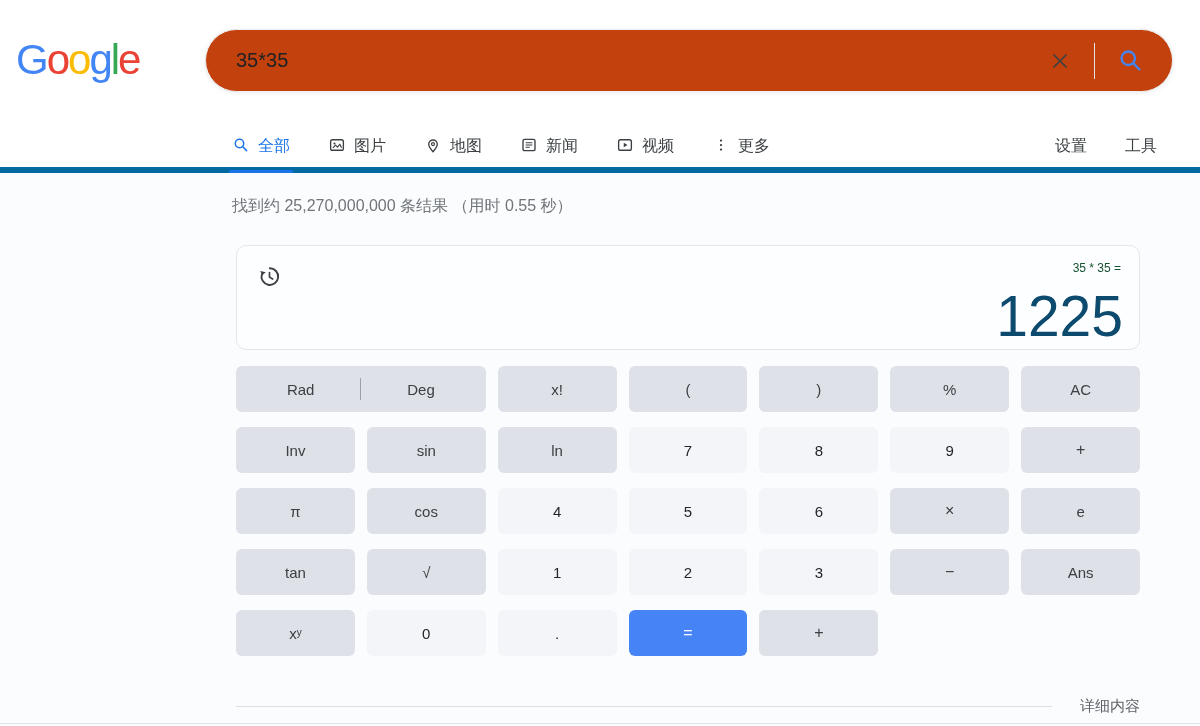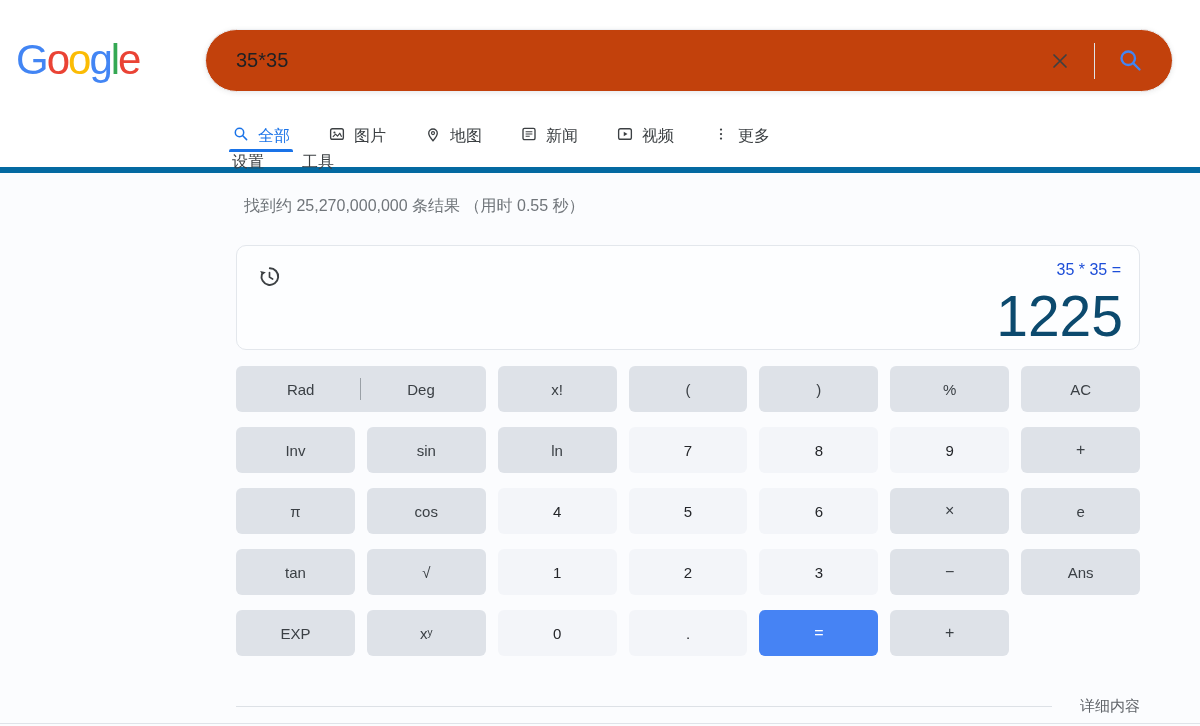--- a/index.html
+++ b/index.html
@@ -18,35 +18,35 @@
     position:absolute; left:205px; top:29px; width:968px; height:63px;
     background:#c2410c; border:1px solid #edf0f4; border-radius:32px;
     box-shadow:0 1px 5px rgba(60,64,67,0.10);
     display:flex; align-items:center;
   }
   .query { margin-left:30px; font-size:20px; color:#202124; flex:1; white-space:pre; }
   .sb-right { display:flex; align-items:center; margin-right:28px; }
   .iconbtn { display:flex; align-items:center; justify-content:center; cursor:pointer; background:none; border:none; padding:0; }
   .sb-divider { width:1px; height:36px; background:#dfe3e8; margin:0 22px; }
   
-  .tabbar { position:absolute; left:0; top:120px; width:1200px; height:53px; display:flex; align-items:stretch; padding:0 43px 0 232px;flex-direction:column; }
+  .tabbar { position:absolute; left:0; top:120px; width:1200px; height:53px; display:flex; align-items:stretch; padding:0 43px 0 232px; }
   .tabs-left { display:flex; gap:38px; flex:1; }
   .tab { display:flex; align-items:center; gap:8px; font-size:16px; color:#3c4043; position:relative; cursor:pointer; }
   .tab svg { flex:0 0 auto; }
   .tab.active { color:#1a73e8; }
   .tab.active::after { content:""; position:absolute; left:-3px; right:-3px; bottom:0; height:3px; background:#1a73e8; border-radius:2px 2px 0 0; }
   .tabs-right { display:flex; gap:38px; align-items:center; font-size:16px; color:#3c4043;text-align:right; }
   .tabs-right span { cursor:pointer; }
   
-  .stats { position:absolute; left:244px; top:196px; font-size:16px; color:#70757a; }
+  .stats { position:absolute; left:232px; top:196px; font-size:16px; color:#70757a; }
   
   .calculator { position:absolute; left:236px; top:245px; width:904px; }
   .display { position:relative; height:105px; background:#fdfeff; border:1px solid #e3e7ec; border-radius:10px; }
   .history { position:absolute; left:20px; top:18px; }
-  .expr { position:absolute; right:18px; top:15px; font-size:16px; color:#1d4ed8; }
+  .expr { position:absolute; right:18px; top:15px; font-size:12px; color:#14532d; }
   .result { position:absolute; right:16px; top:36px; font-size:57px; color:#0c4a6e; line-height:1.2; }
   .keypad { margin-top:16px; display:grid; grid-template-columns:repeat(7,1fr); column-gap:12px; row-gap:15px; }
   .key {
     height:46px; border:none; border-radius:6px; font-size:15px; color:#3b4045;
     font-family:inherit; cursor:pointer; display:flex; align-items:center; justify-content:center;
   }
   .key.fn, .key.op { background:#dee2e8; }
   .key.op { font-size:16px; }
   .key.num { background:#f3f5f9; color:#24262a; font-size:15px; }
   .key.eq { background:#4683f4; color:#ffffff; font-size:16px; }
@@ -175,21 +175,20 @@
       <button class="key num">6</button>
       <button class="key op">×</button>
       <button class="key fn">e</button>
       <button class="key fn">tan</button>
       <button class="key fn">√</button>
       <button class="key num">1</button>
       <button class="key num">2</button>
       <button class="key num">3</button>
       <button class="key op">−</button>
       <button class="key fn">Ans</button>
-      <button class="key fn">EXP</button>
       <button class="key fn">xʸ</button>
       <button class="key num">0</button>
       <button class="key num">.</button>
       <button class="key eq">=</button>
       <button class="key op">+</button>
     </div>
   <div class="calc-footer">
     <div class="footer-line"></div>
     <span class="more">详细内容</span>
   </div>

